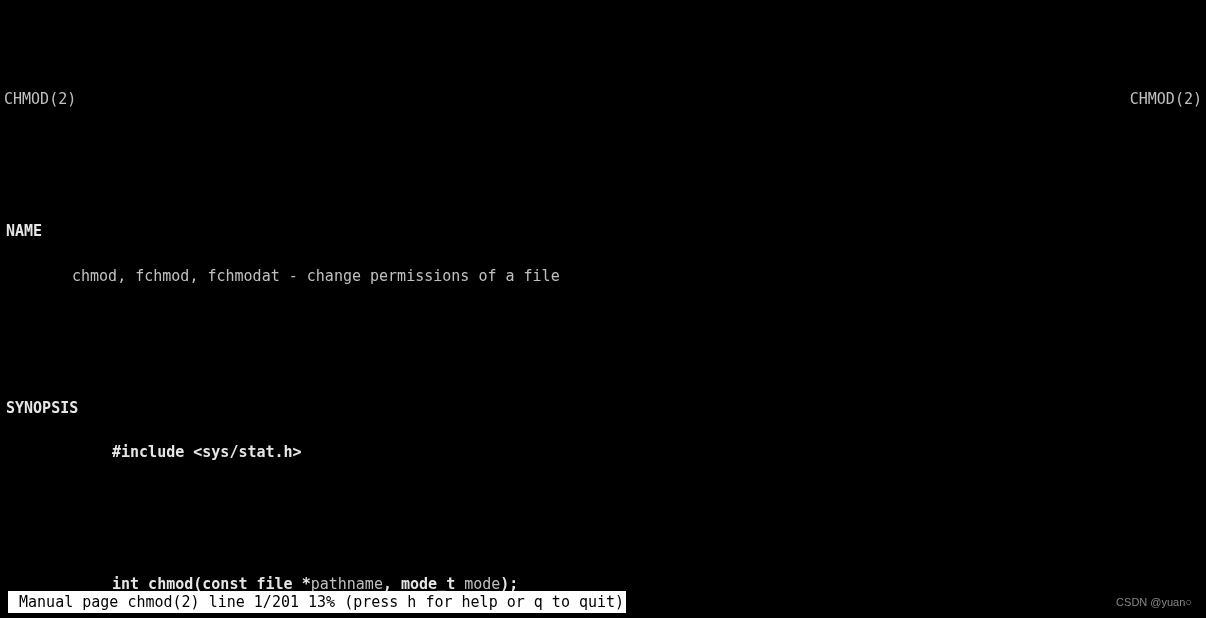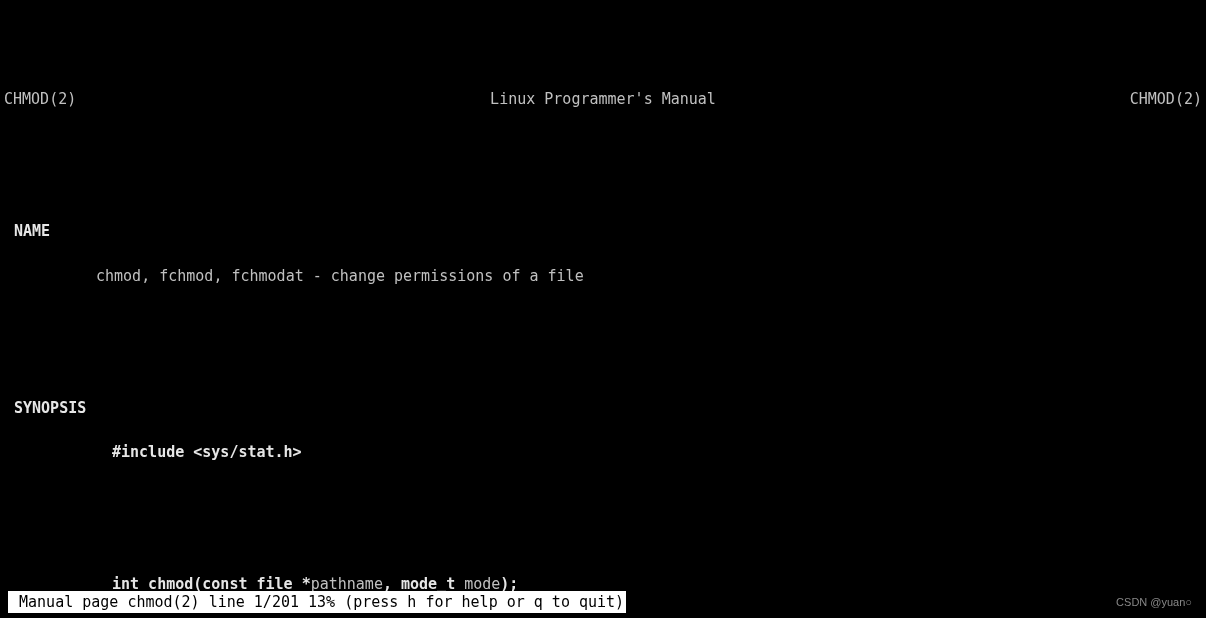--- a/index.html
+++ b/index.html
@@ -16,22 +16,22 @@
     white-space: pre;
   }
   .header-line {
     display: flex;
     justify-content: space-between;
     padding: 0 4px;
     color: #c0c0c0;
   }
   .header-left, .header-right, .header-center { white-space: pre; }
   .bold { font-weight: bold; color: #e6e6e6; }
-  .section { font-weight: bold; color: #e6e6e6; padding-left: 14px; }
-  .indent1 { padding-left: 96px; }
+  .section { font-weight: bold; color: #e6e6e6; padding-left: 6px; }
+  .indent1 { padding-left: 72px; }
   .indent-syn { padding-left: 112px; }
   .u { }
   .statusbar {
     position: absolute;
     left: 8px;
     bottom: 5px;
     background: #ffffff;
     color: #000;
     padding: 0 2px;
     font-weight: normal;
@@ -46,21 +46,20 @@
   }
   .line { display: block; }
 </style>
 </head>
 <body>
 
 
 
 <div class="header-line">
   <span class="header-left">CHMOD(2)</span>
-  <span class="header-center">Linux Programmer's Manual</span>
   <span class="header-right">CHMOD(2)</span>
 </div>
 
 <span class="line">&nbsp;</span>
 
 <span class="line section">NAME</span>
 <span class="line indent1">chmod, fchmod, fchmodat - change permissions of a file</span>
 
 <span class="line">&nbsp;</span>
 

